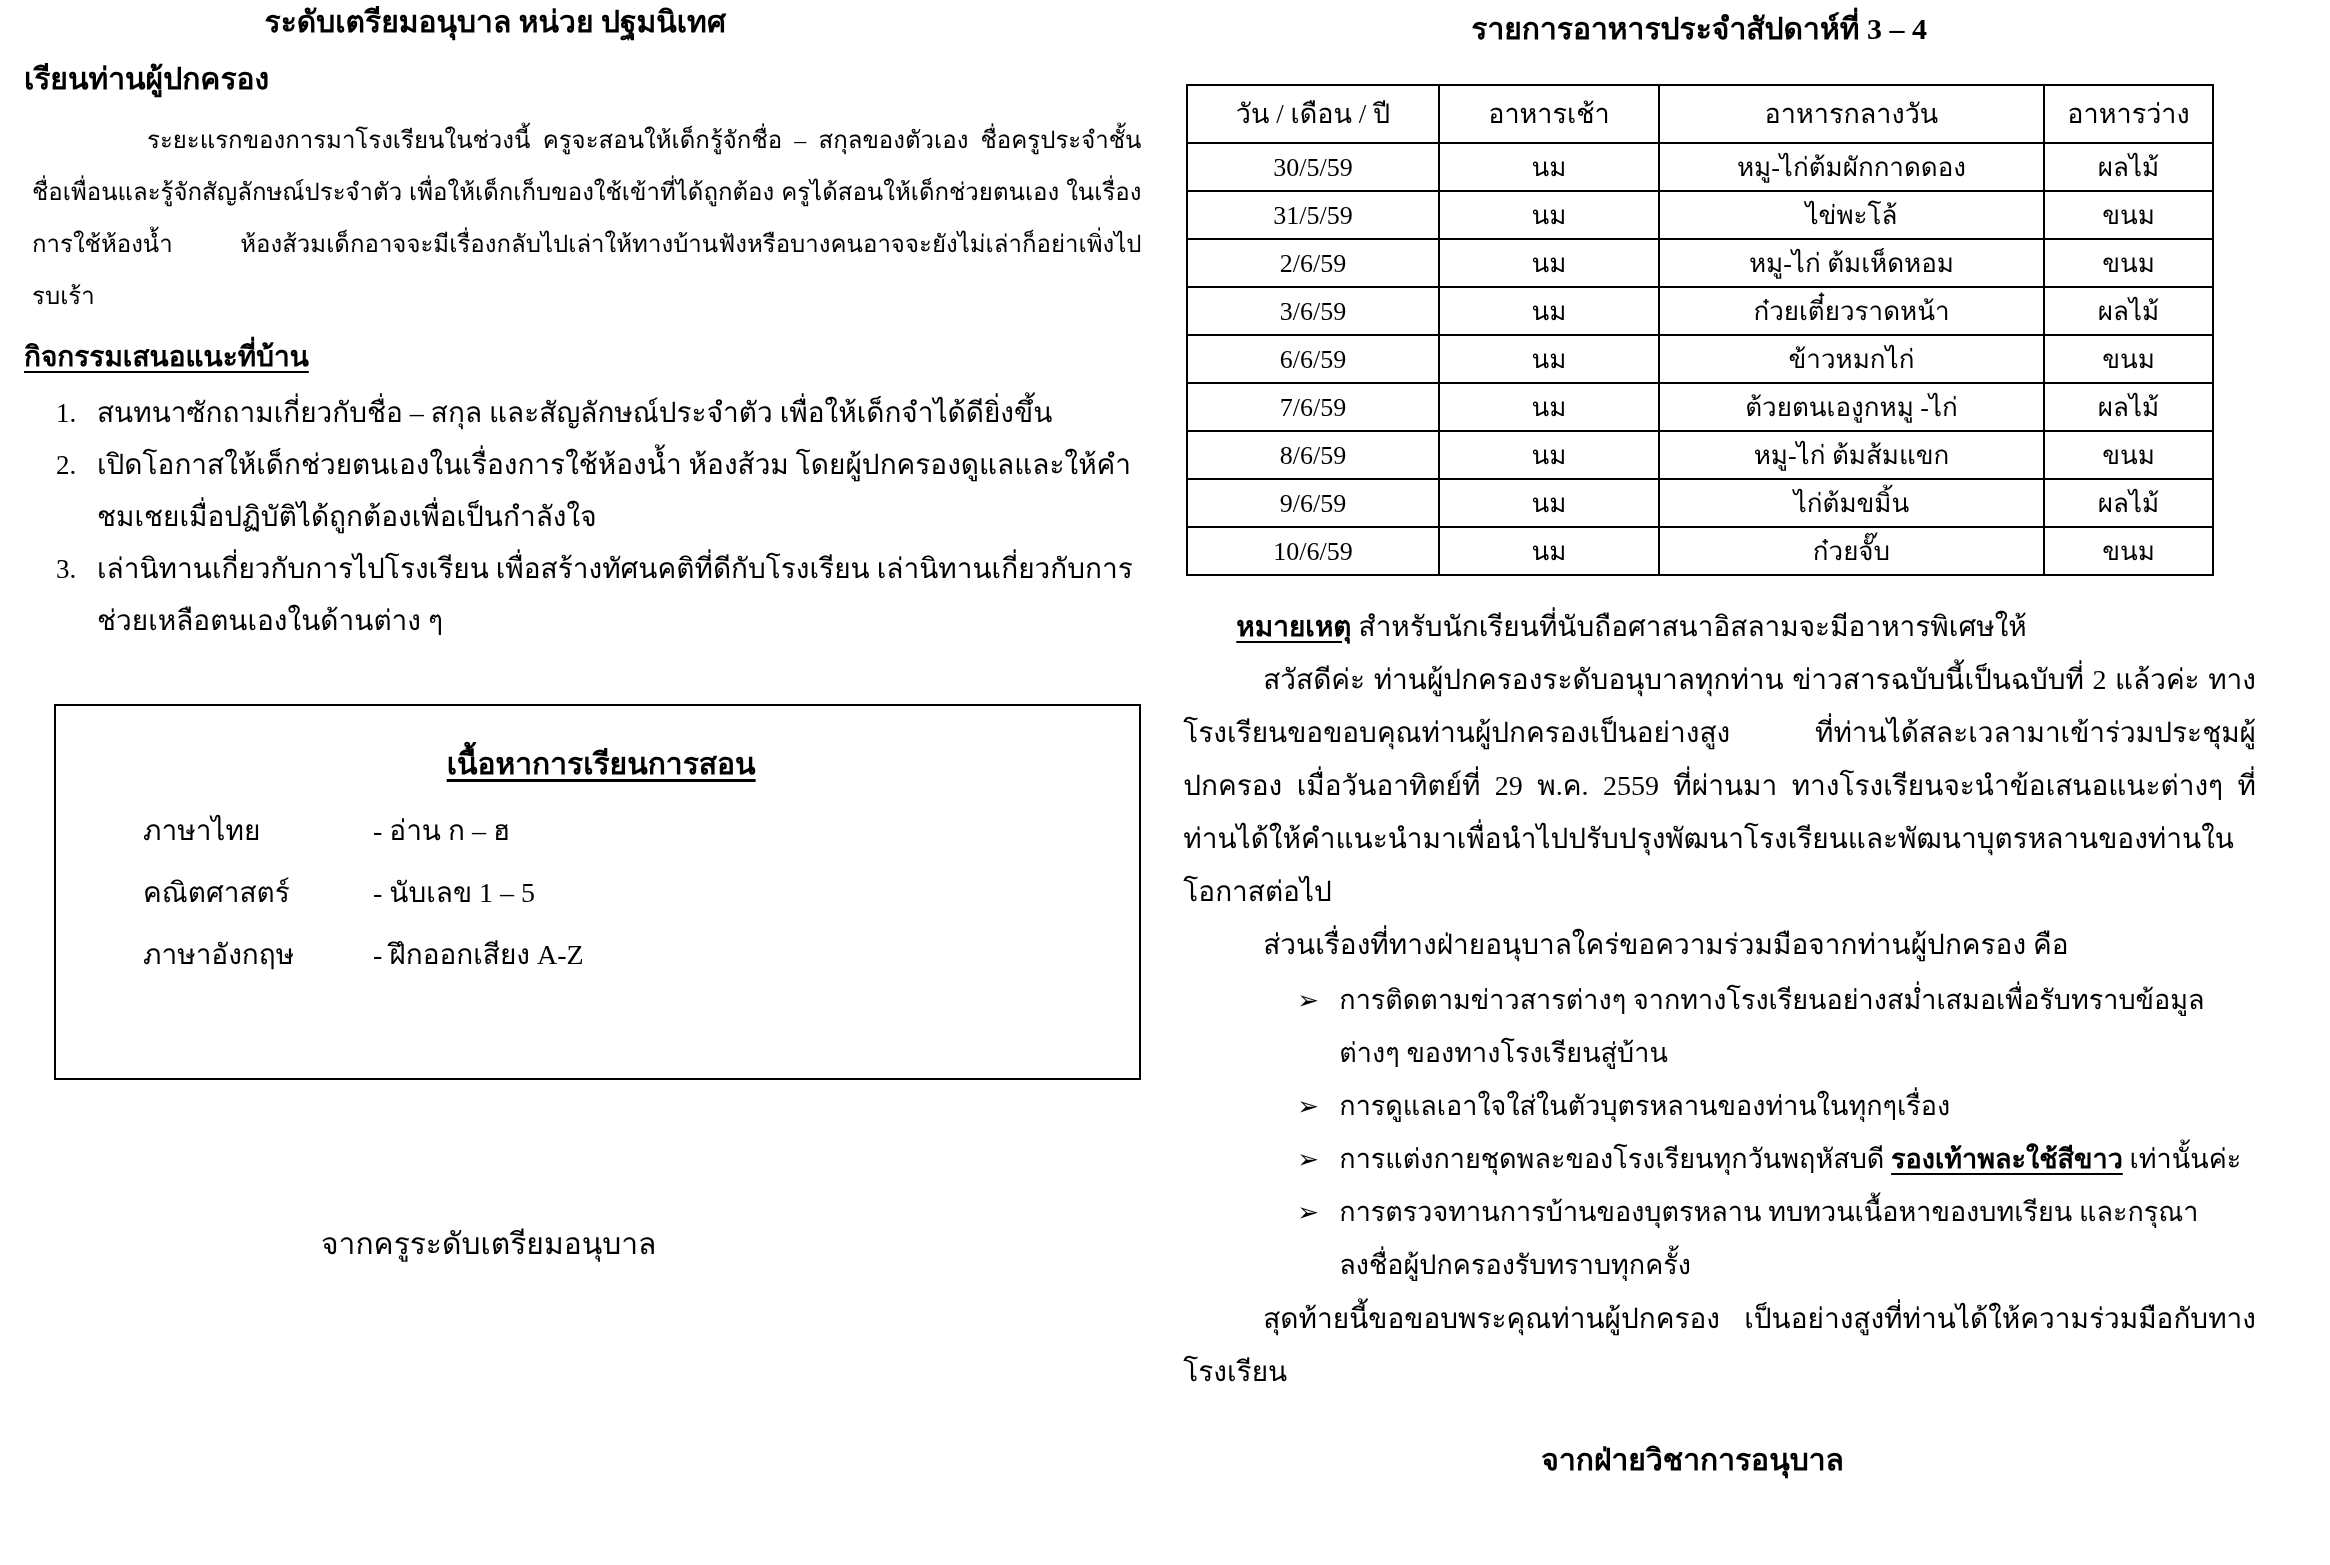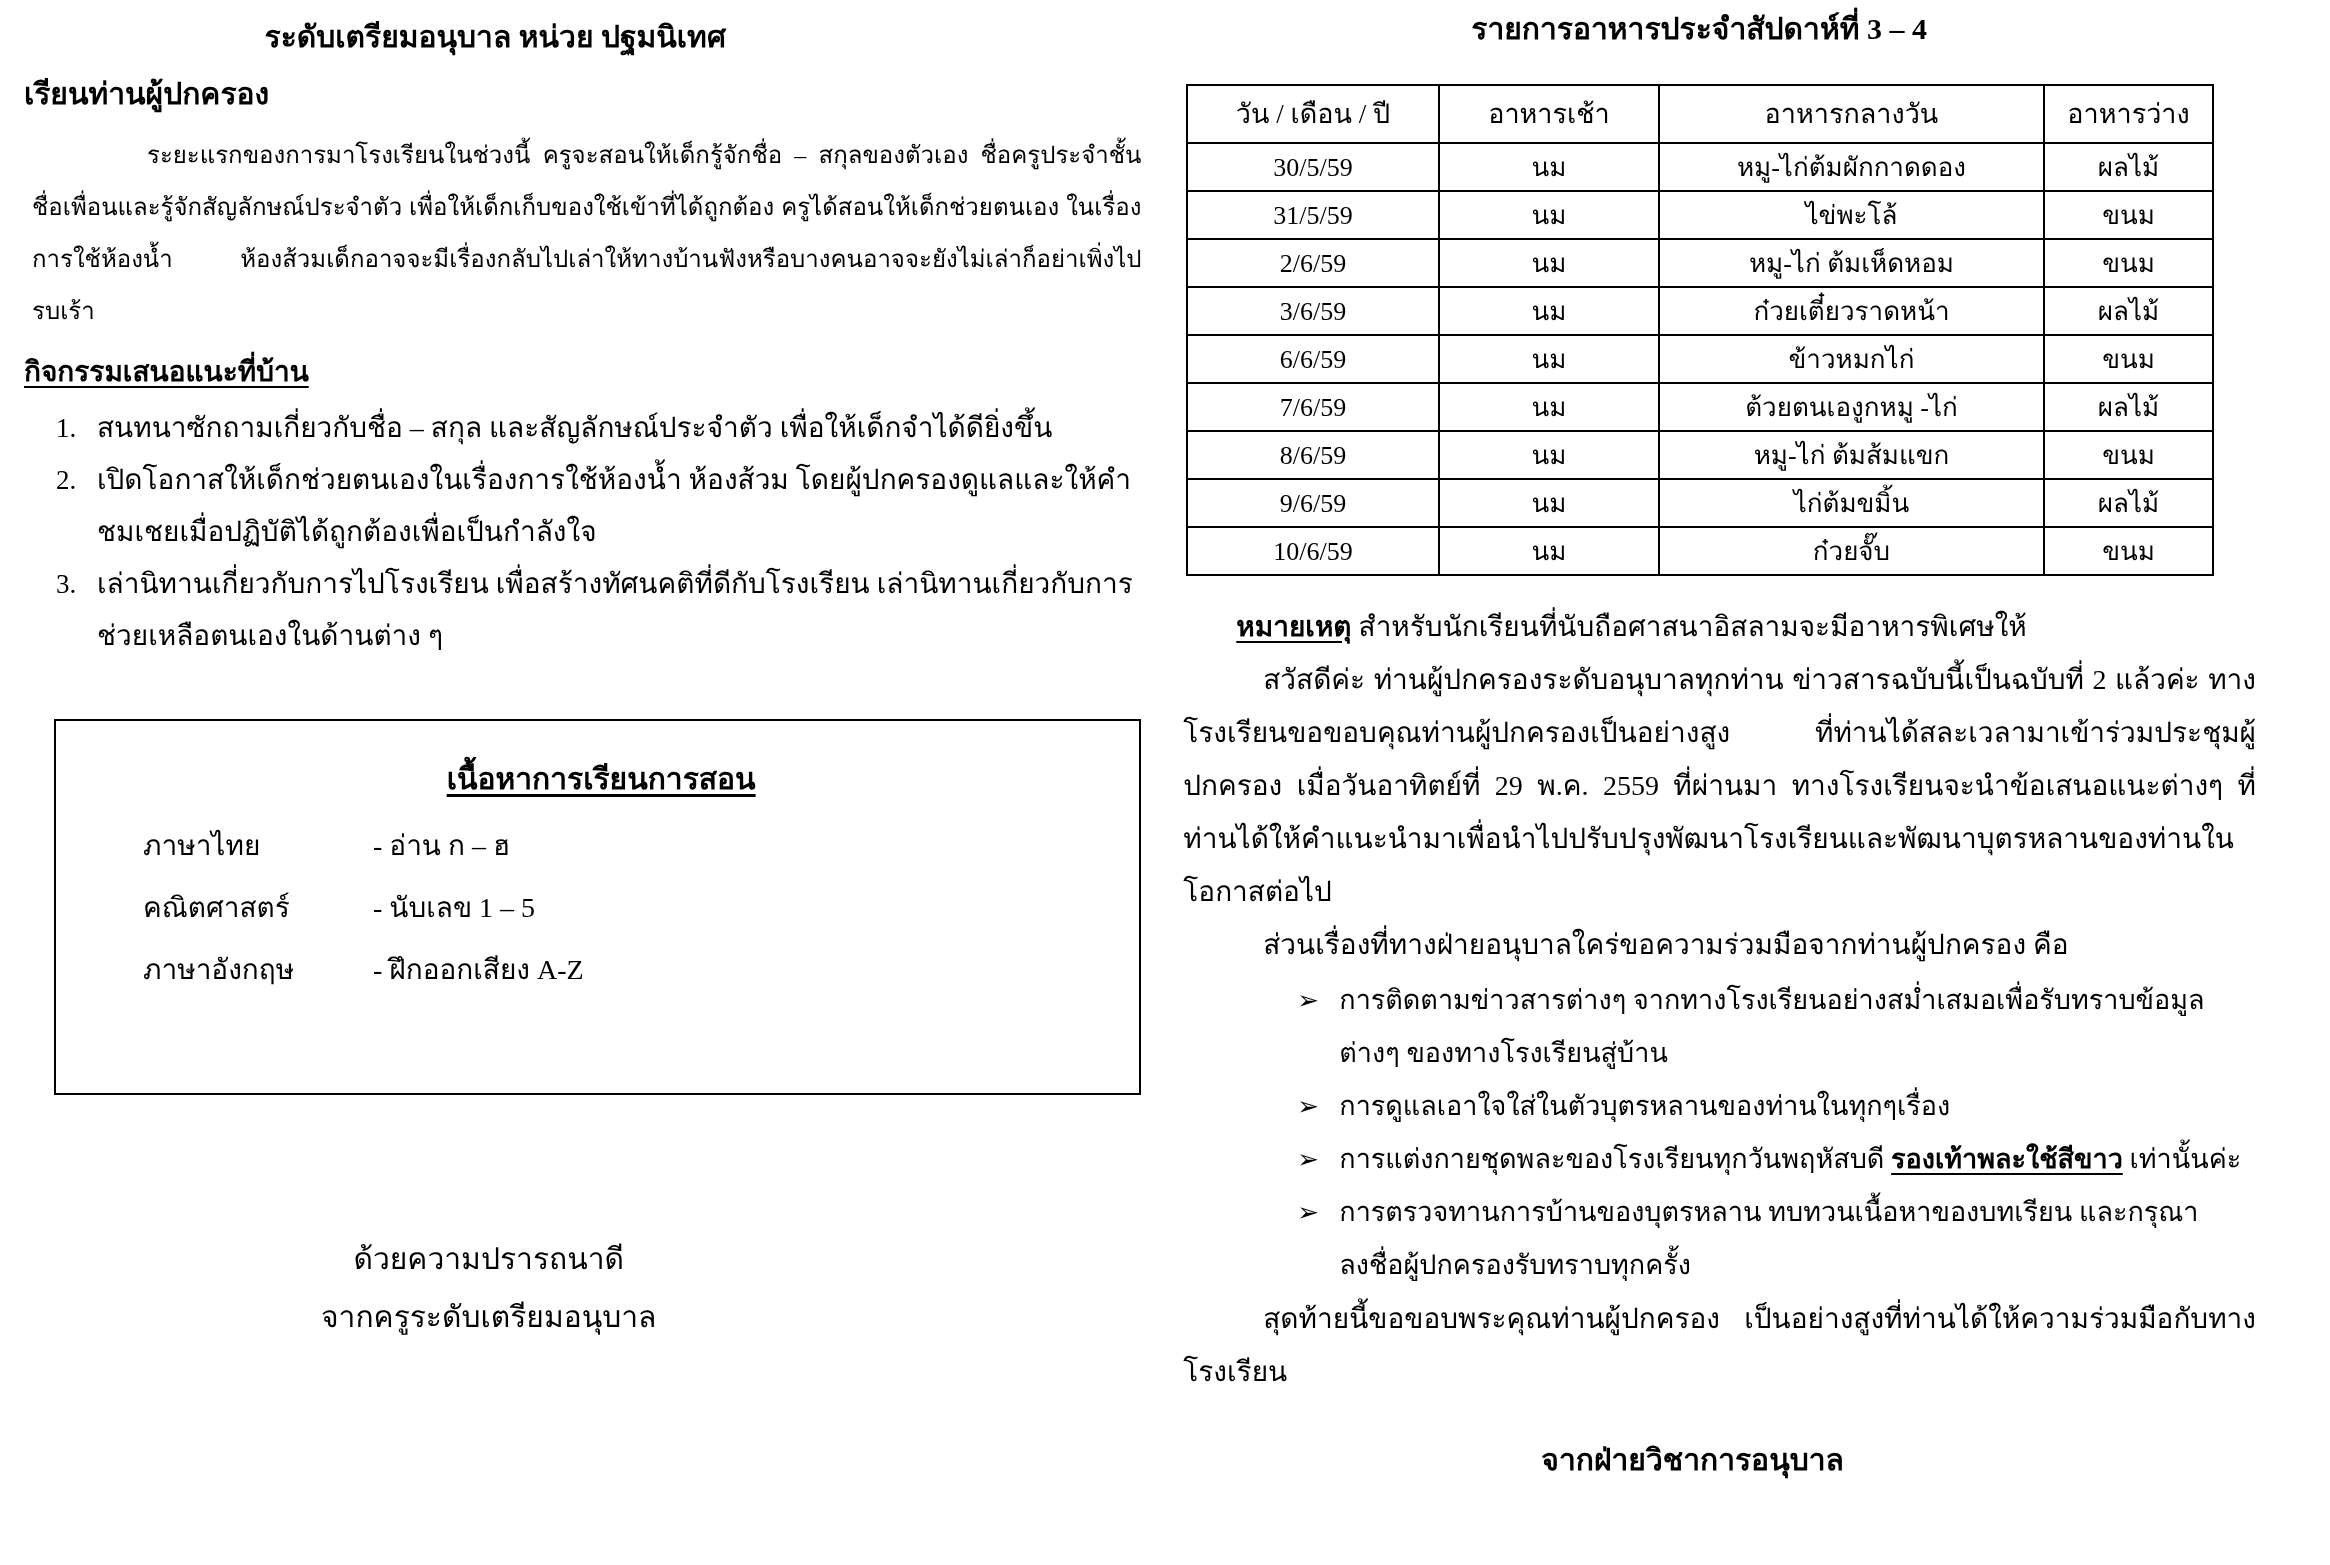--- a/index.html
+++ b/index.html
@@ -25,21 +25,21 @@
     position: relative;
     height: 100%;
   }
   .col-left  { width: 1177px; padding: 0 27px 0 24px; }
   .col-right { width: 1154px; padding: 0 74px 0 6.8px; }
 
   .title-left {
     font-size: 30px;
     font-weight: bold;
     text-align: center;
-    padding-top: 16px;
+    padding-top: 1px;
     line-height: 41px;
     padding-right: 183px;
   }
   .title-right {
     font-size: 30px;
     font-weight: bold;
     text-align: center;
     padding-top: 8px;
     line-height: 41px;
     padding-right: 41px;
@@ -247,21 +247,20 @@
           </tr>
           <tr>
             <td class="subj-name"><span>ภาษาอังกฤษ</span></td>
             <td>- ฝึกออกเสียง  A-Z</td>
           </tr>
         </tbody>
       </table>
     </div>
 
     <div class="closing-block">
-      <div class="closing">ด้วยความปรารถนาดี</div>
       <div class="closing">จากครูระดับเตรียมอนุบาล</div>
     </div>
 
   </div>
 
   <div class="col col-right">
 
     <div class="title-right">รายการอาหารประจำสัปดาห์ที่ 3 – 4</div>
 
     <table class="menu">

